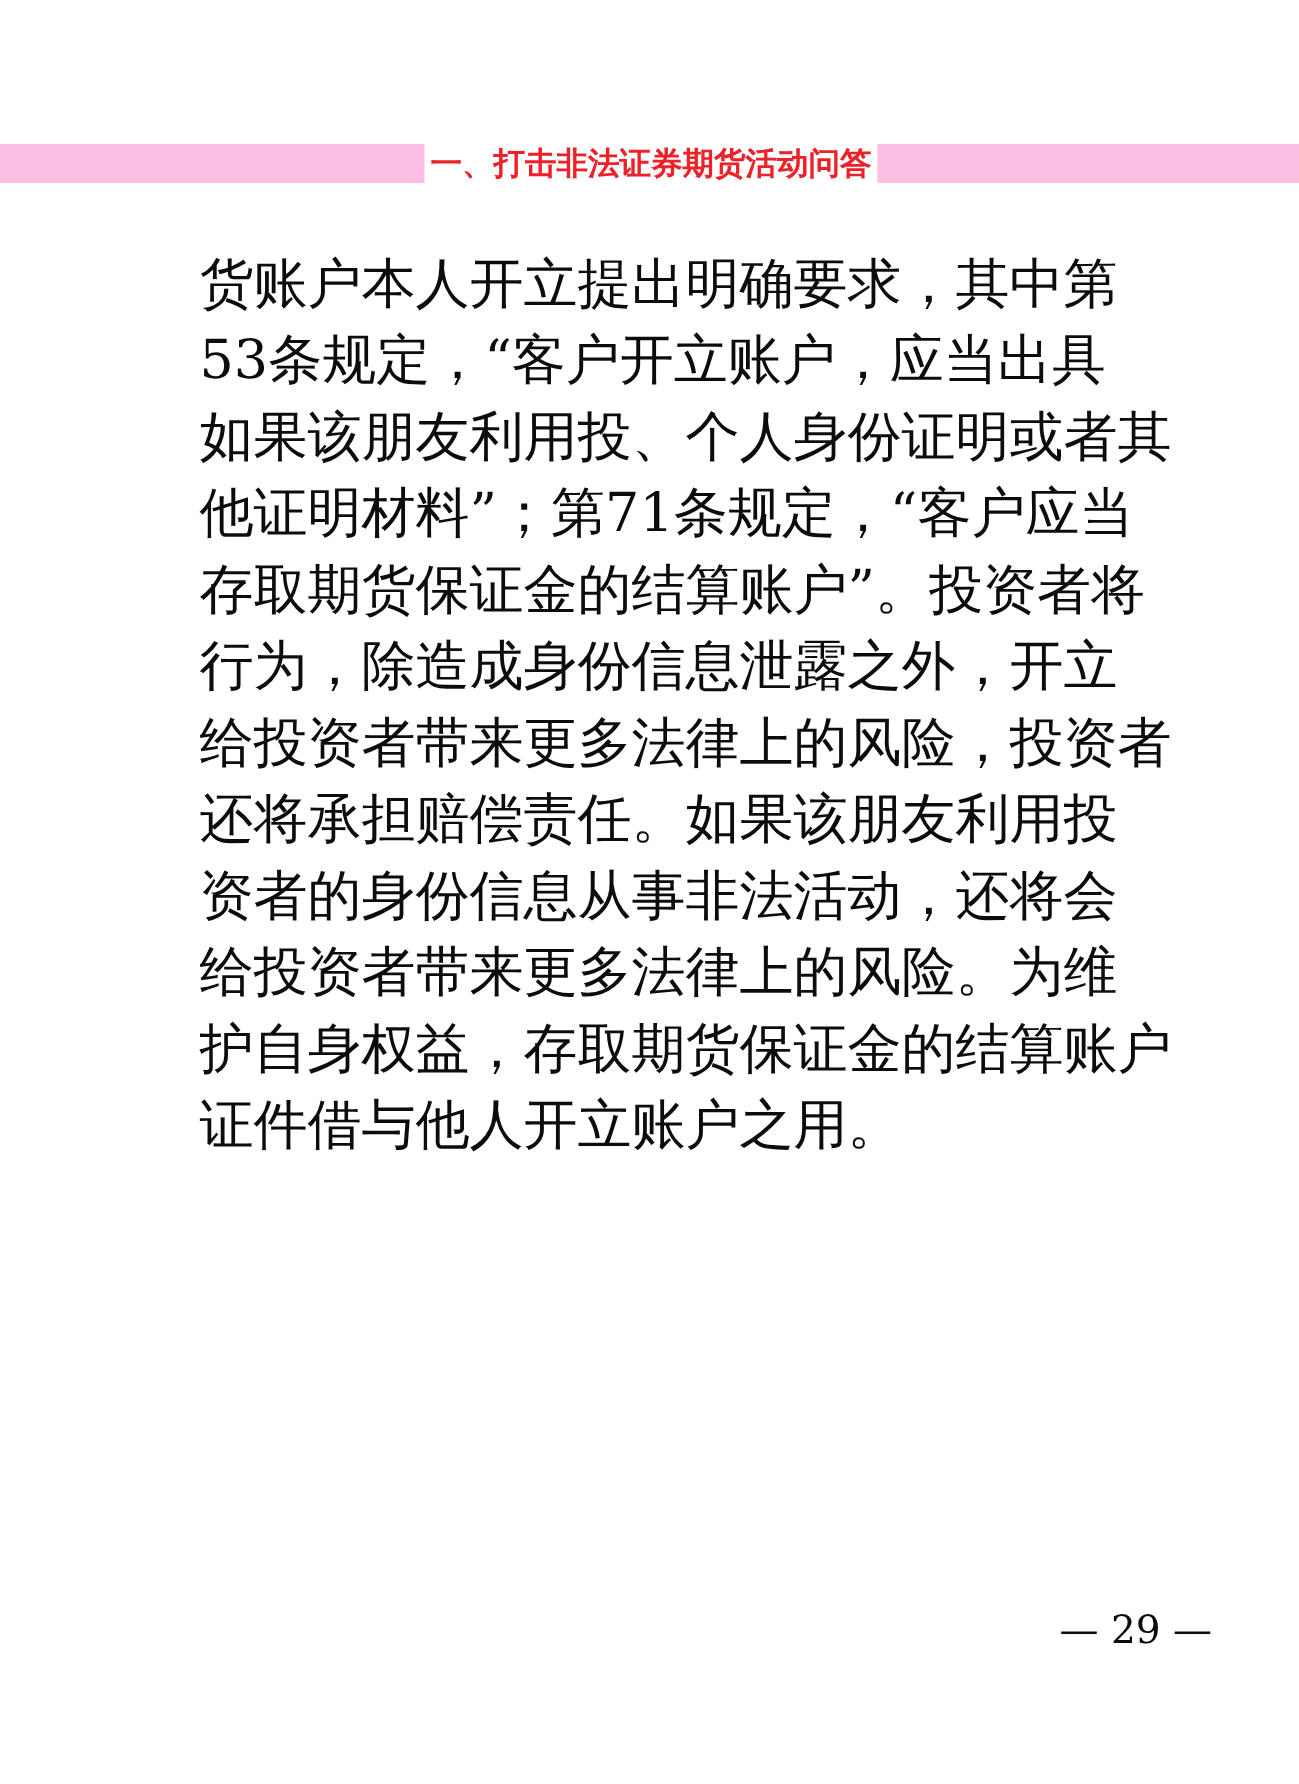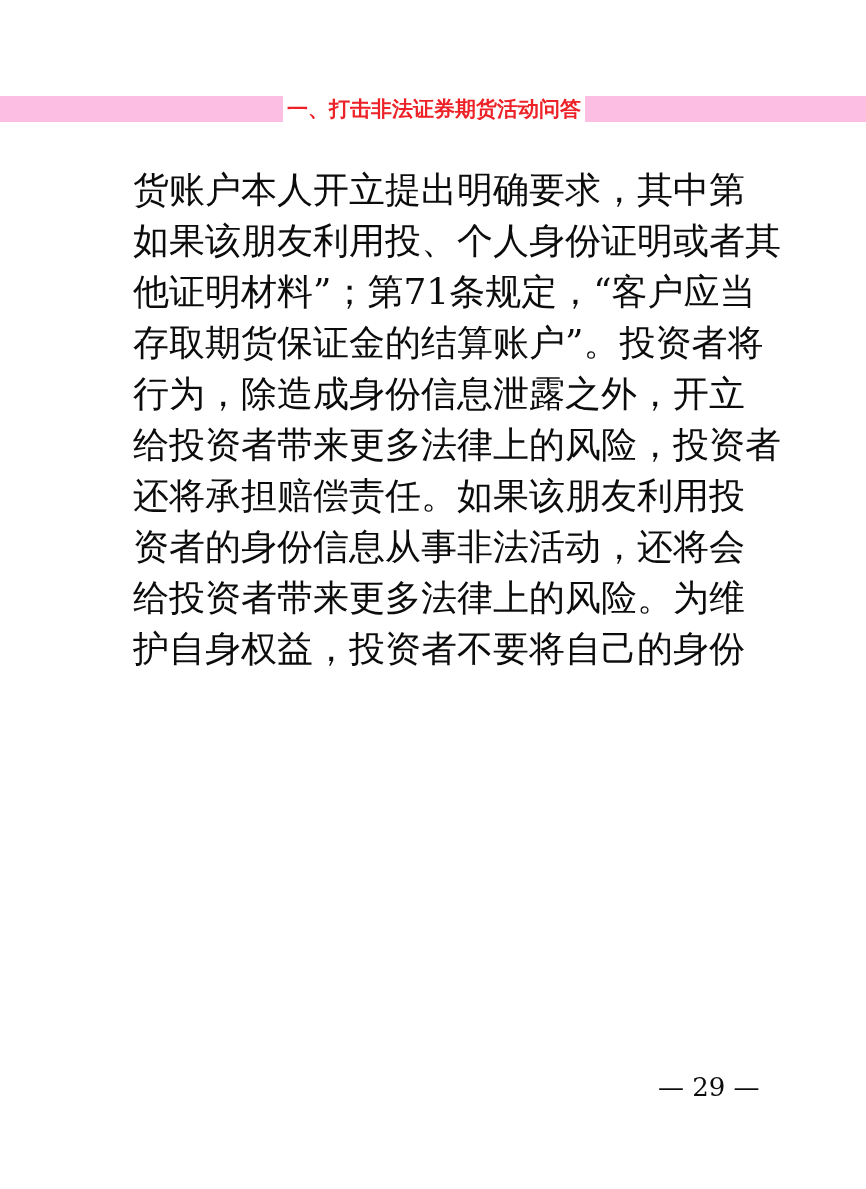--- a/index.html
+++ b/index.html
@@ -73,45 +73,47 @@
     text-align-last: left;
     white-space: normal;
   }
 
   
   .page-number {
     position: absolute;
     left: 658px; top: 1072px;
     width: 150px; height: 30px;
     line-height: 30px;
-    text-align: left;
+    text-align: right;
     font-size: 26px;
     color: var(--ink);
     white-space: nowrap;
   }
 </style>
 </head>
 <body>
 
 <div class="page">
 
   <div class="header-band">
     <div class="band-left"></div>
     <div class="chapter-title">一、打击非法证券期货活动问答</div>
     <div class="band-right"></div>
   </div>
 
   <div class="body-text">
       <div class="text-line">货账户本人开立提出明确要求，其中第</div>
+      <div class="text-line">53条规定，“客户开立账户，应当出具</div>
       <div class="text-line">如果该朋友利用投、个人身份证明或者其</div>
       <div class="text-line">他证明材料”；第71条规定，“客户应当</div>
       <div class="text-line">存取期货保证金的结算账户”。投资者将</div>
       <div class="text-line">行为，除造成身份信息泄露之外，开立</div>
       <div class="text-line">给投资者带来更多法律上的风险，投资者</div>
       <div class="text-line">还将承担赔偿责任。如果该朋友利用投</div>
       <div class="text-line">资者的身份信息从事非法活动，还将会</div>
       <div class="text-line">给投资者带来更多法律上的风险。为维</div>
-      <div class="text-line">护自身权益，投资者不要将自己的身份</div>
+      <div class="text-line">护自身权益，存取期货保证金的结算账户</div>
+      <div class="text-line last">证件借与他人开立账户之用。</div>
     </div>
 
   <div class="page-number">— 29 —</div>
 
 </div>
 
 </body></html>

